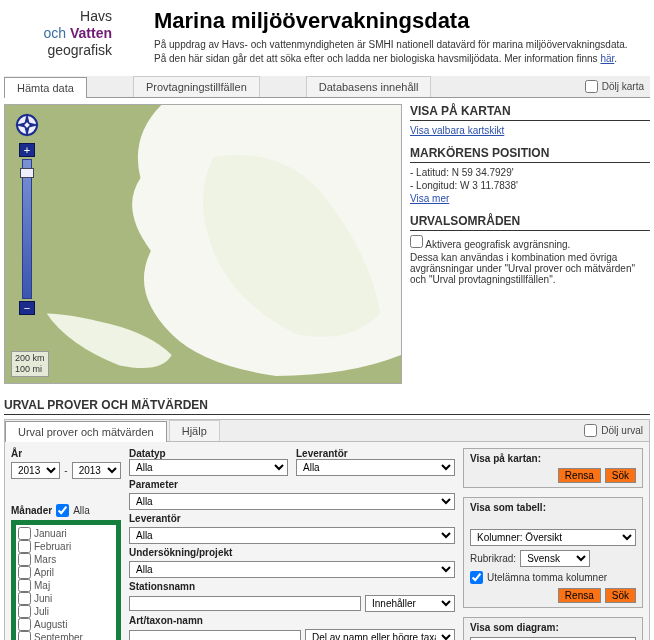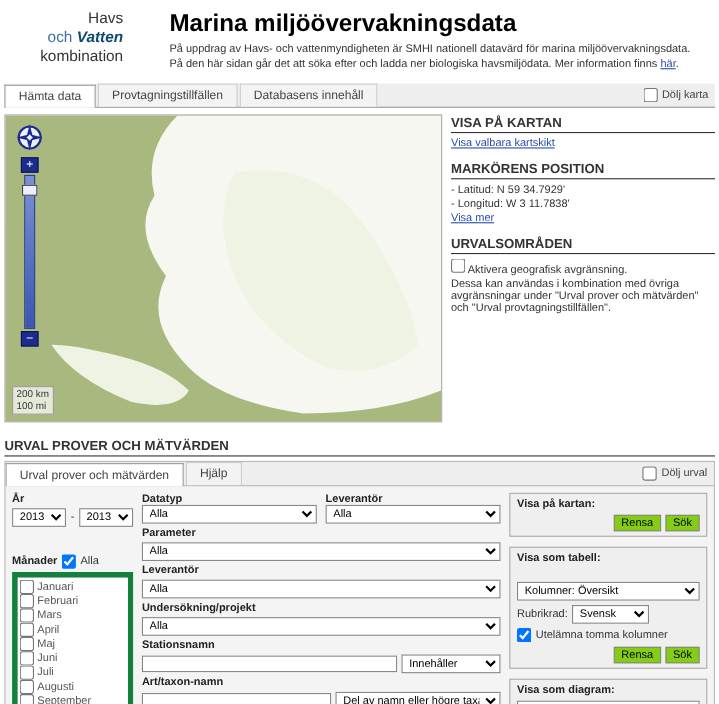--- a/index.html
+++ b/index.html
@@ -1,27 +1,27 @@
 <!DOCTYPE html>
 <html><head>
 <meta charset="utf-8">
 <style>
 * { box-sizing: border-box; margin: 0; padding: 0; }
 body { font-family: Verdana, Arial, sans-serif; font-size: 11px; color: #333; background: #fff; width: 654px; }
 .header { display: flex; padding: 8px 10px 4px; gap: 36px; }
 .logo { width: 108px; text-align: right; font-size: 14px; line-height: 1.2; padding-right: 6px; }
 .logo .havs { color: #333; font-weight: normal; }
 .logo .och { color: #3b6ea5; font-weight: normal; }
-.logo .vatten { color: #0c4a6e; font-weight: bold; font-style: italic; }
+.logo .vatten { color: #701a75; font-weight: bold; }
 .logo .mynd { color: #333; }
 .header-text { flex: 1; }
 h1 { font-size: 22px; font-weight: bold; color: #000; margin-bottom: 4px; }
 .intro { font-size: 10px; color: #333; line-height: 1.4; }
 .intro a, a.link { color: #2a4eab; text-decoration: underline; }
-.tabs { display: flex; align-items: center; border-bottom: 1px solid #999; margin: 6px 4px 0; background: #eee; }
+.tabs { display: flex; align-items: center; border-bottom: 1px solid #999; margin: 6px 4px 0; background: #eee; gap: 44px; }
 .tab { padding: 4px 12px; font-size: 11px; color: #444; border: 1px solid #ccc; border-bottom: none; background: #f3f3f3; margin-right: 2px; cursor: pointer; }
 .tab.active { background: #fff; border-color: #999; position: relative; top: 1px; }
 .tab-right { margin-left: auto; font-size: 10px; color: #444; display: flex; align-items: center; gap: 4px; padding-right: 6px; }
 .main-row { display: flex; margin: 6px 4px 0; gap: 8px; }
 .map-col { flex: 1; position: relative; }
 .map { background: linear-gradient(#bfc9a1,#a9b87e); height: 280px; border: 1px solid #aaa; position: relative; overflow: hidden; }
 .map-sea { position:absolute; inset:0; }
 .compass { position: absolute; top: 6px; left: 8px; width: 28px; height: 28px; }
 .compass svg { width: 100%; height: 100%; }
 .zoom { position: absolute; top: 38px; left: 14px; width: 16px; }
@@ -42,31 +42,31 @@
 .col.mid { flex: 1; }
 .col.right { width: 180px; }
 label.fl { font-weight: bold; font-size: 10px; color: #222; }
 select, input[type=text] { font-size: 10px; border: 1px solid #888; background: #fff; padding: 1px 2px; }
 .row { display: flex; align-items: center; gap: 4px; }
 .select-full { width: 100%; }
 .months { border: 5px solid #15803d; background: #fff; height: 130px; overflow-y: auto; padding: 2px; }
 .months div { display: flex; align-items: center; gap: 3px; font-size: 10px; color: #555; }
 .box { border: 1px solid #aaa; padding: 4px 6px; background: #efefef; margin-bottom: 6px; }
 .box .btns { display: flex; justify-content: flex-end; gap: 4px; margin-top: 4px; }
-button.small { font-size: 10px; padding: 1px 6px; border: 1px solid #888; background: #84cc16; cursor: pointer; }
+button.small { font-size: 10px; padding: 1px 6px; border: 1px solid #888; background: #f97316; cursor: pointer; }
 input[type=checkbox] { margin: 0; }
 </style>
 </head>
 <body>
 
 <div class="header">
   <div class="logo">
     <div><span class="havs">Havs</span></div>
     <div><span class="och">och</span> <span class="vatten">Vatten</span></div>
-    <div><span class="mynd">kombination</span></div>
+    <div><span class="mynd">geografisk</span></div>
   </div>
   <div class="header-text">
     <h1>Marina miljöövervakningsdata</h1>
     <p class="intro">På uppdrag av Havs- och vattenmyndigheten är SMHI nationell datavärd för marina miljöövervakningsdata.</p>
     <p class="intro">
       <span>På den här sidan går det att söka efter och ladda ner biologiska havsmiljödata. Mer information finns </span><a href="#" class="link">här</a>.
     </p>
   </div>
 </div>
 

